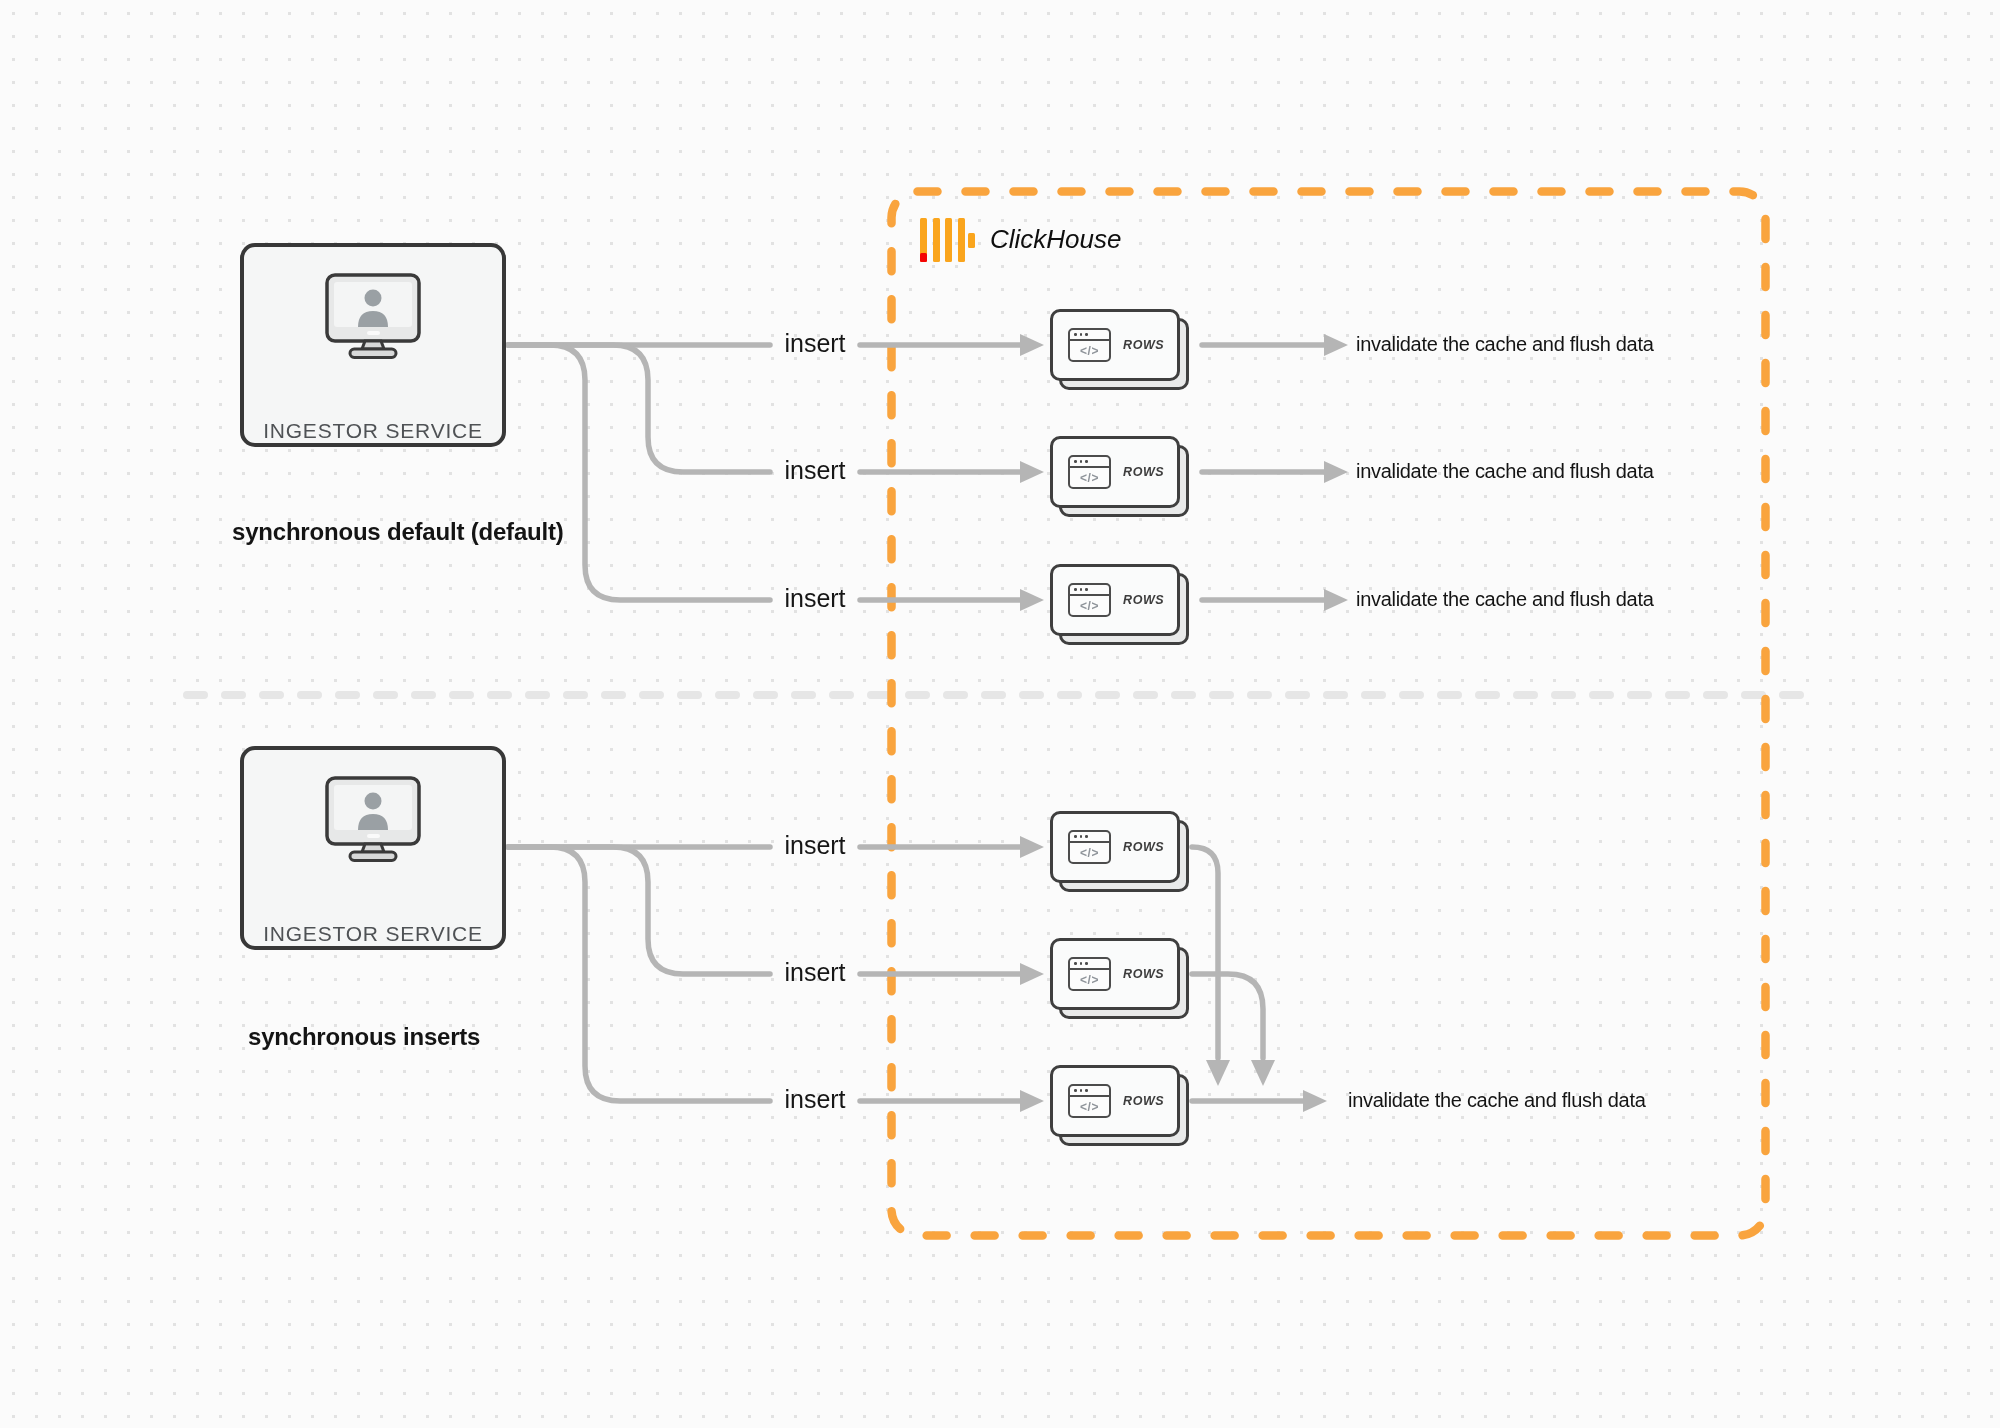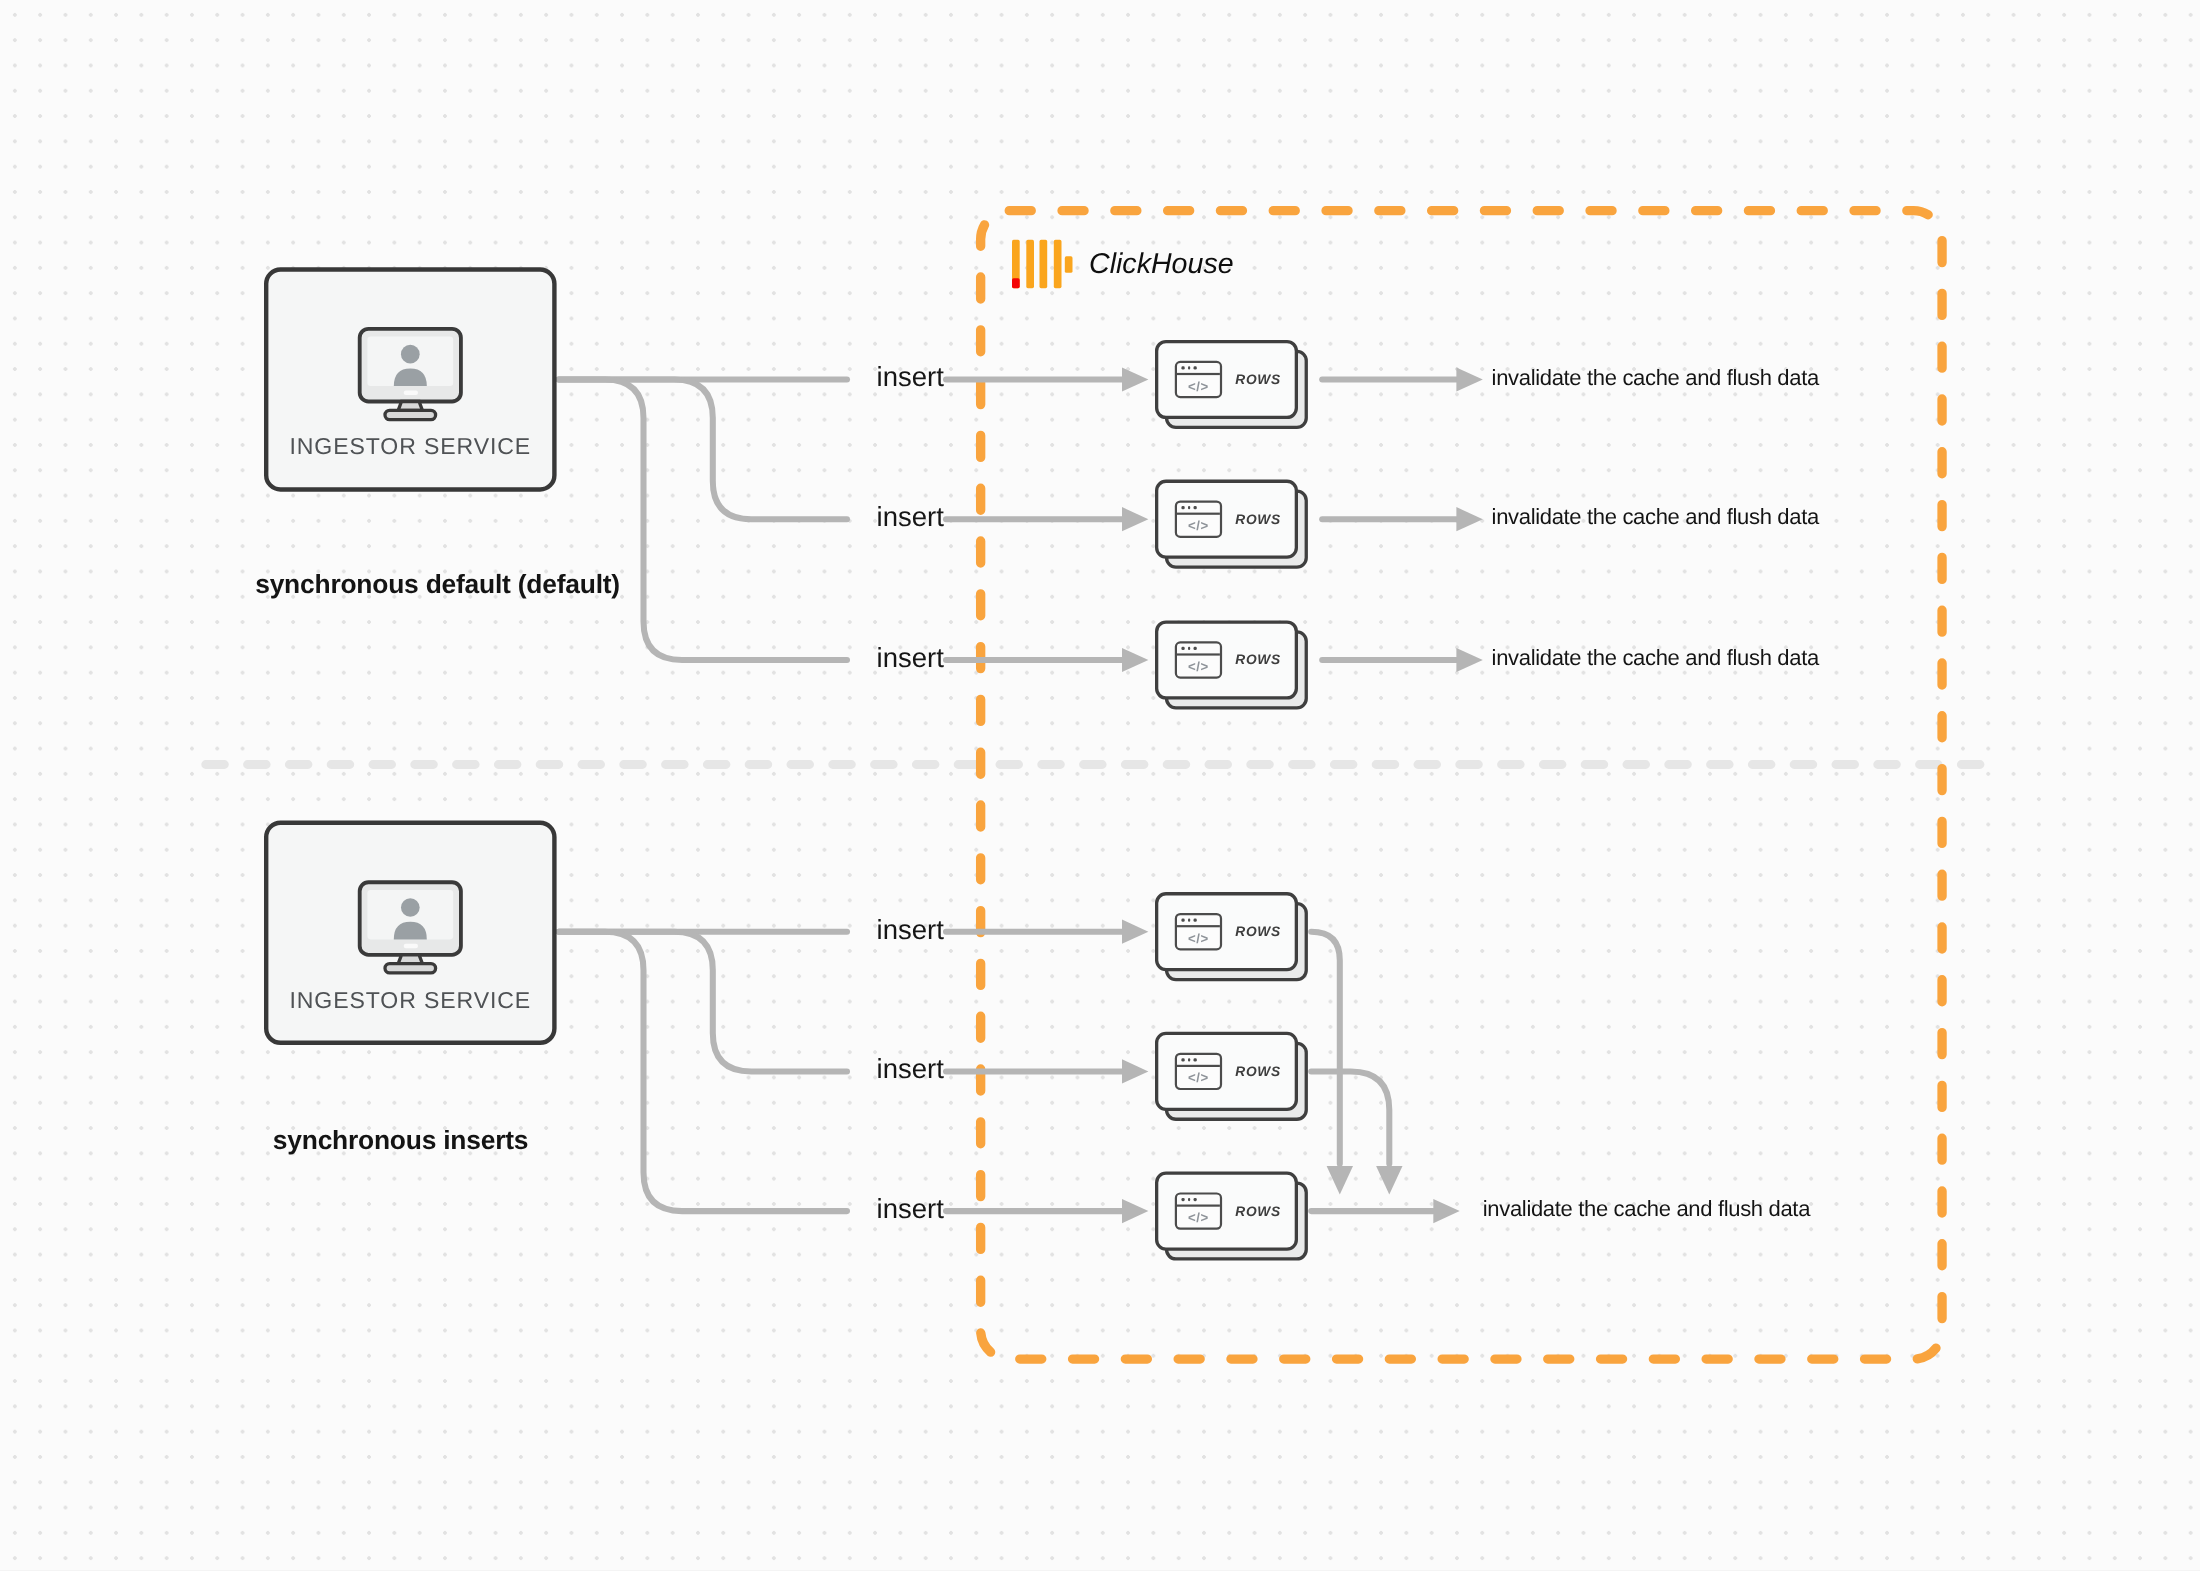--- a/index.html
+++ b/index.html
@@ -12,36 +12,36 @@
   }
   svg.layer{position:absolute;left:0;top:0;}
   .bg-layer{z-index:1;}
   .connector-layer{z-index:2;}
   .node{position:absolute;z-index:3;}
 
   
   .service-box{
     width:266px;height:204px;box-sizing:border-box;
     background:#f5f6f6;border:4px solid #383838;border-radius:15px;
-    display:flex;flex-direction:column;align-items:center;justify-content:center;
+    display:flex;flex-direction:column;align-items:center;justify-content:space-between;
   }
   .service-box .monitor{margin-top:26px;}
   .service-label{
     margin-top:10px;font-size:21px;letter-spacing:0.8px;color:#4f5255;white-space:nowrap;
   }
 
   
   .section-title{
     font-weight:bold;font-size:24px;letter-spacing:-0.2px;color:#141414;
     white-space:nowrap;transform:translateY(-52%);
   }
 
   
   .insert-label{
-    width:86px;text-align:right;font-size:25px;color:#161616;
+    width:86px;text-align:center;font-size:25px;color:#161616;
     transform:translateY(-54%);white-space:nowrap;
   }
 
   
   .result-label{
     font-size:20px;letter-spacing:-0.3px;color:#141414;
     transform:translateY(-54%);white-space:nowrap;
   }
 
   

